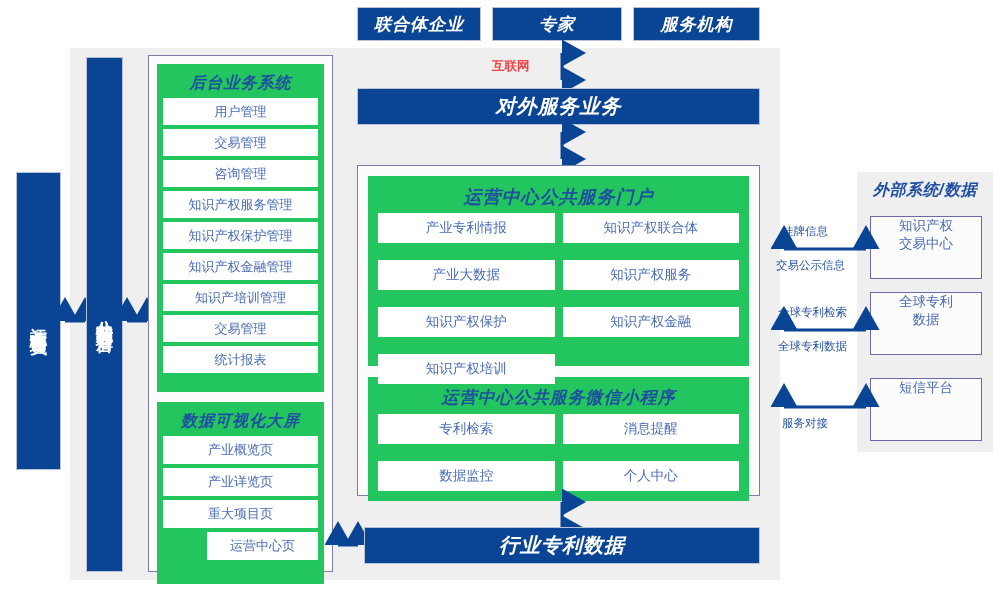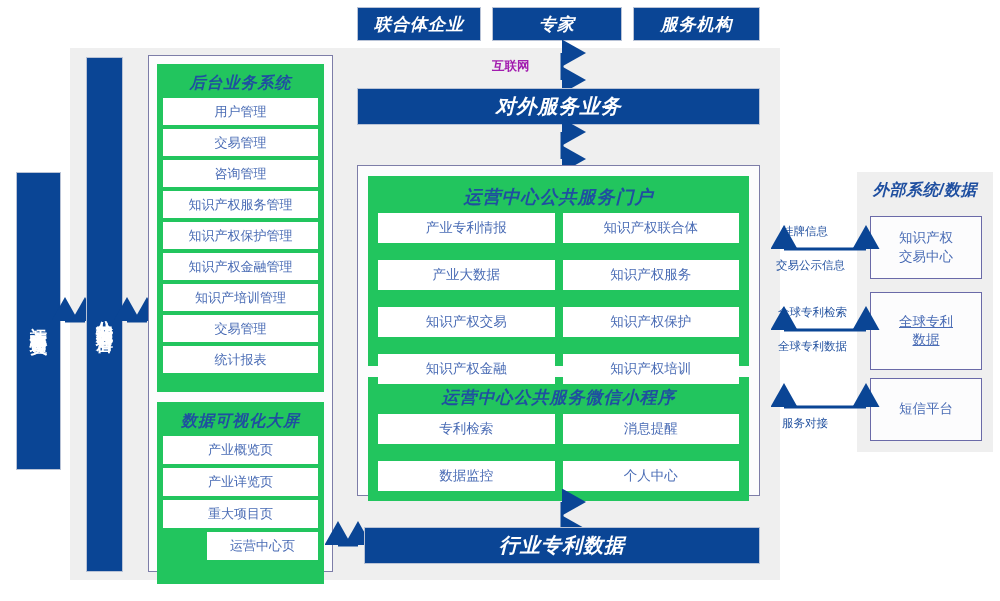--- a/index.html
+++ b/index.html
@@ -93,35 +93,35 @@
   .extpanel{background:#efefef;}
   .ext-title{
     color:#1f4fa0;font-weight:bold;font-style:italic;
     font-size:16px;text-align:center;letter-spacing:.5px;
   }
   .extbox{
     background:#fcfcfd;
     border:1px solid #6a6aa8;
     color:#4a6cb5;
     font-size:13.5px;
-    display:flex;align-items:center;justify-content:center;
+    display:flex;justify-content:center;
     text-align:center;
     line-height:1.35;
   }
 
   
   .conn-label{
     color:#2352a0;
     font-size:11.5px;
     font-weight:normal;
     white-space:nowrap;
     text-align:left;
   }
   .net-label{
-    color:#a21caf;
+    color:#ef4444;
     font-size:12.5px;
     font-weight:bold;
     white-space:nowrap;
   }
 
   svg{display:block;overflow:visible;}
 </style>
 </head>
 <body>
 
@@ -218,21 +218,20 @@
 
   <div class="abs panelbox" style="left:357px;top:165px;width:403px;height:331px;padding:10px;">
 
     <div class="group" style="height:176px;padding:7px 10px;">
       <div class="group-title" style="font-size:18px;height:30px;line-height:28px;">运营中心公共服务门户</div>
       <div class="grid2">
         <div class="cell">产业专利情报</div>
         <div class="cell">知识产权联合体</div>
         <div class="cell">产业大数据</div>
         <div class="cell">知识产权服务</div>
-        <div class="cell">知识产权交易</div>
         <div class="cell">知识产权保护</div>
         <div class="cell">知识产权金融</div>
         <div class="cell">知识产权培训</div>
       </div>
     </div>
 
     <div class="group" style="height:110px;margin-top:11px;padding:7px 10px;">
       <div class="group-title" style="font-size:17px;height:30px;line-height:28px;">运营中心公共服务微信小程序</div>
       <div class="grid2">
         <div class="cell">专利检索</div>
@@ -254,21 +253,21 @@
   <div class="abs extpanel" style="left:857px;top:172px;width:136px;height:280px;">
     <div class="ext-title" style="margin-top:8px;">外部系统/数据</div>
   </div>
 
   <div class="abs extbox" style="left:870px;top:216px;width:112px;height:63px;">
     <div>
       <div>知识产权</div>
       <div>交易中心</div>
     </div>
   </div>
-  <div class="abs extbox" style="left:870px;top:292px;width:112px;height:78px;text-decoration:underline;">
+  <div class="abs extbox" style="left:870px;top:292px;width:112px;height:63px;">
     <div>
       <div>全球专利</div>
       <div>数据</div>
     </div>
   </div>
   <div class="abs extbox" style="left:870px;top:378px;width:112px;height:63px;">
     <div>短信平台</div>
   </div>
 
   <div class="abs conn-label" style="left:782px;top:224px;width:86px;">挂牌信息</div>

